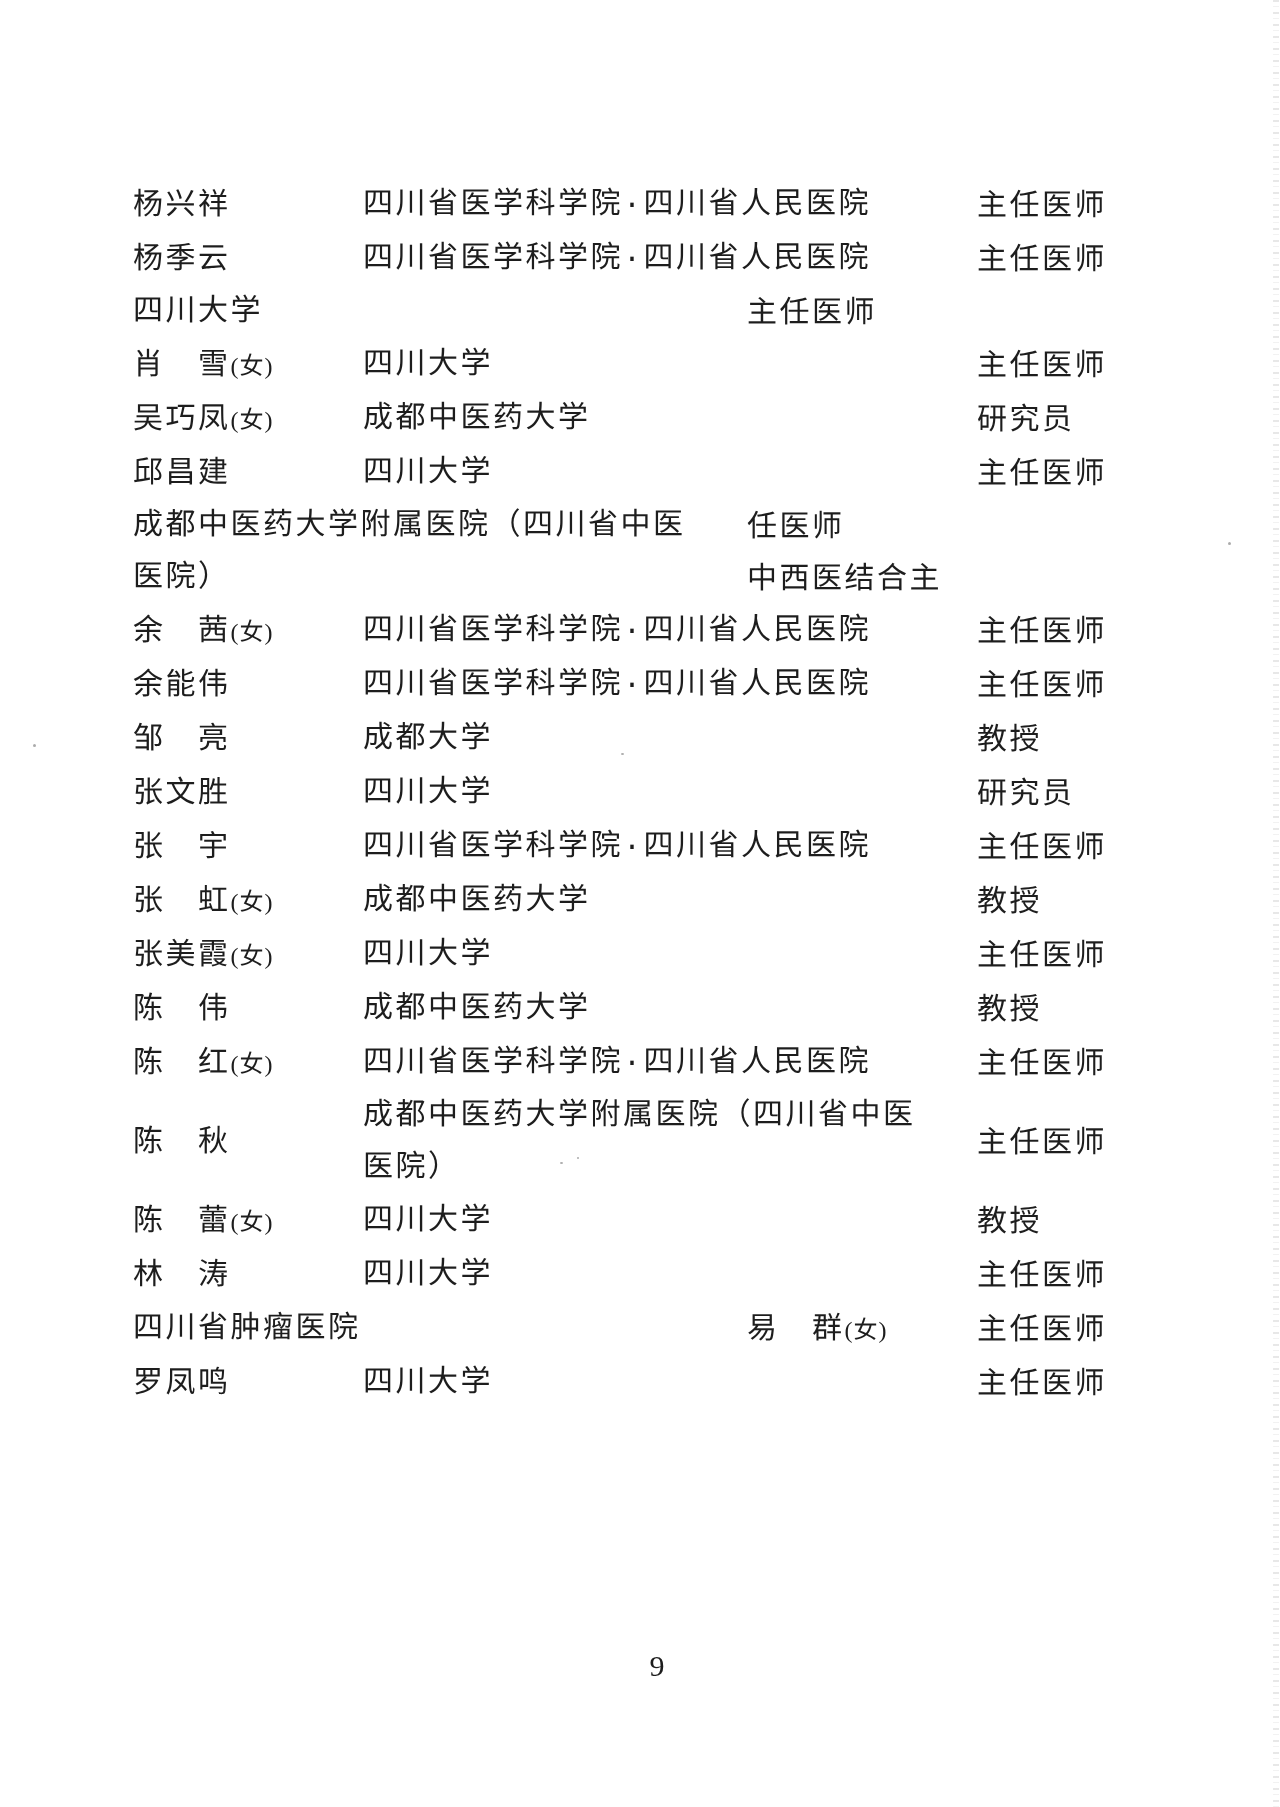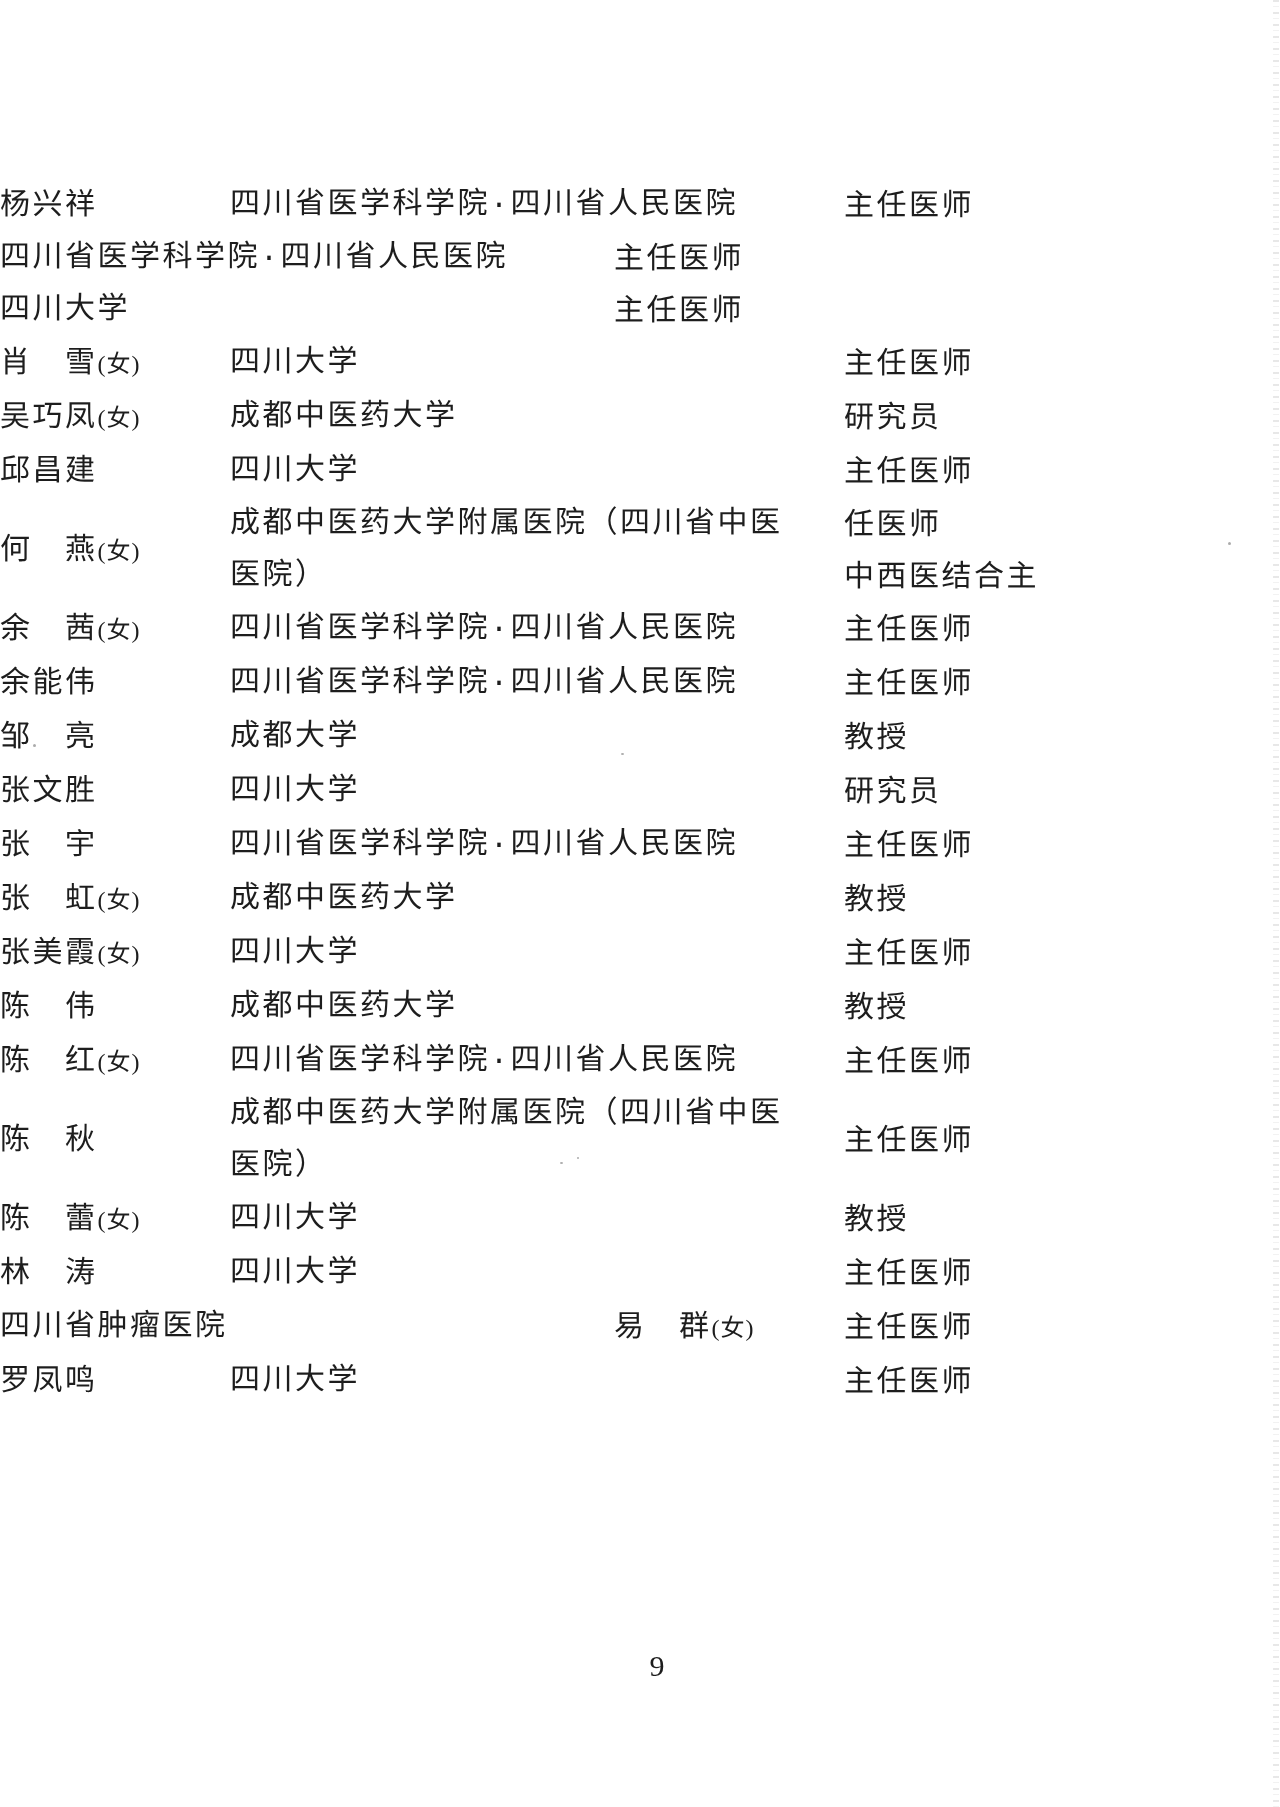--- a/index.html
+++ b/index.html
@@ -6,21 +6,21 @@
   .page {
     position:relative;
     width:1280px; height:1807px;
     margin:0 auto;
     background:#ffffff;
     color:#1d1d1d;
     font-family:"Liberation Serif","DejaVu Serif",serif;
     overflow:hidden;
   }
   .rows { position:absolute; top:178px; left:0; width:100%; }
-  .row { display:flex; align-items:center; }
+  .row { display:flex; align-items:center; padding-left:133px; }
   .cell { font-size:30px; letter-spacing:2.5px; line-height:52px; white-space:nowrap; }
   .name-cell { width:230px; flex:0 0 auto; }
   .gender { font-size:24px; letter-spacing:1px; }
   .inst-cell { width:614px; flex:0 0 auto;font-family:Liberation Mono, monospace; }
   .title-cell { flex:1 1 auto; }
   .line { line-height:52px; }
   .page-number {
     position:absolute; top:1640px; left:0; width:100%;
     text-align:center; font-size:30px; line-height:52px;
     transform:translateX(17px);
@@ -47,20 +47,21 @@
       <div class="row">
     <div class="cell name-cell"><span>杨兴祥</span><span class="gender"></span></div>
     <div class="cell inst-cell">
           <div class="line">四川省医学科学院·四川省人民医院</div>
         </div>
     <div class="cell title-cell">
           <div class="line">主任医师</div>
         </div>
   </div>
       <div class="row">
+    <div class="cell name-cell"><span>杨季云</span><span class="gender"></span></div>
     <div class="cell inst-cell">
           <div class="line">四川省医学科学院·四川省人民医院</div>
         </div>
     <div class="cell title-cell">
           <div class="line">主任医师</div>
         </div>
   </div>
       <div class="row">
     <div class="cell inst-cell">
           <div class="line">四川大学</div>
@@ -90,21 +91,20 @@
       <div class="row">
     <div class="cell name-cell"><span>邱昌建</span><span class="gender"></span></div>
     <div class="cell inst-cell">
           <div class="line">四川大学</div>
         </div>
     <div class="cell title-cell">
           <div class="line">主任医师</div>
         </div>
   </div>
       <div class="row">
-    <div class="cell name-cell"><span>何　燕</span><span class="gender">(女)</span></div>
     <div class="cell inst-cell">
           <div class="line">成都中医药大学附属医院（四川省中医</div>
           <div class="line">医院）</div>
         </div>
     <div class="cell title-cell">
           <div class="line">任医师</div>
           <div class="line">中西医结合主</div>
         </div>
   </div>
       <div class="row">

